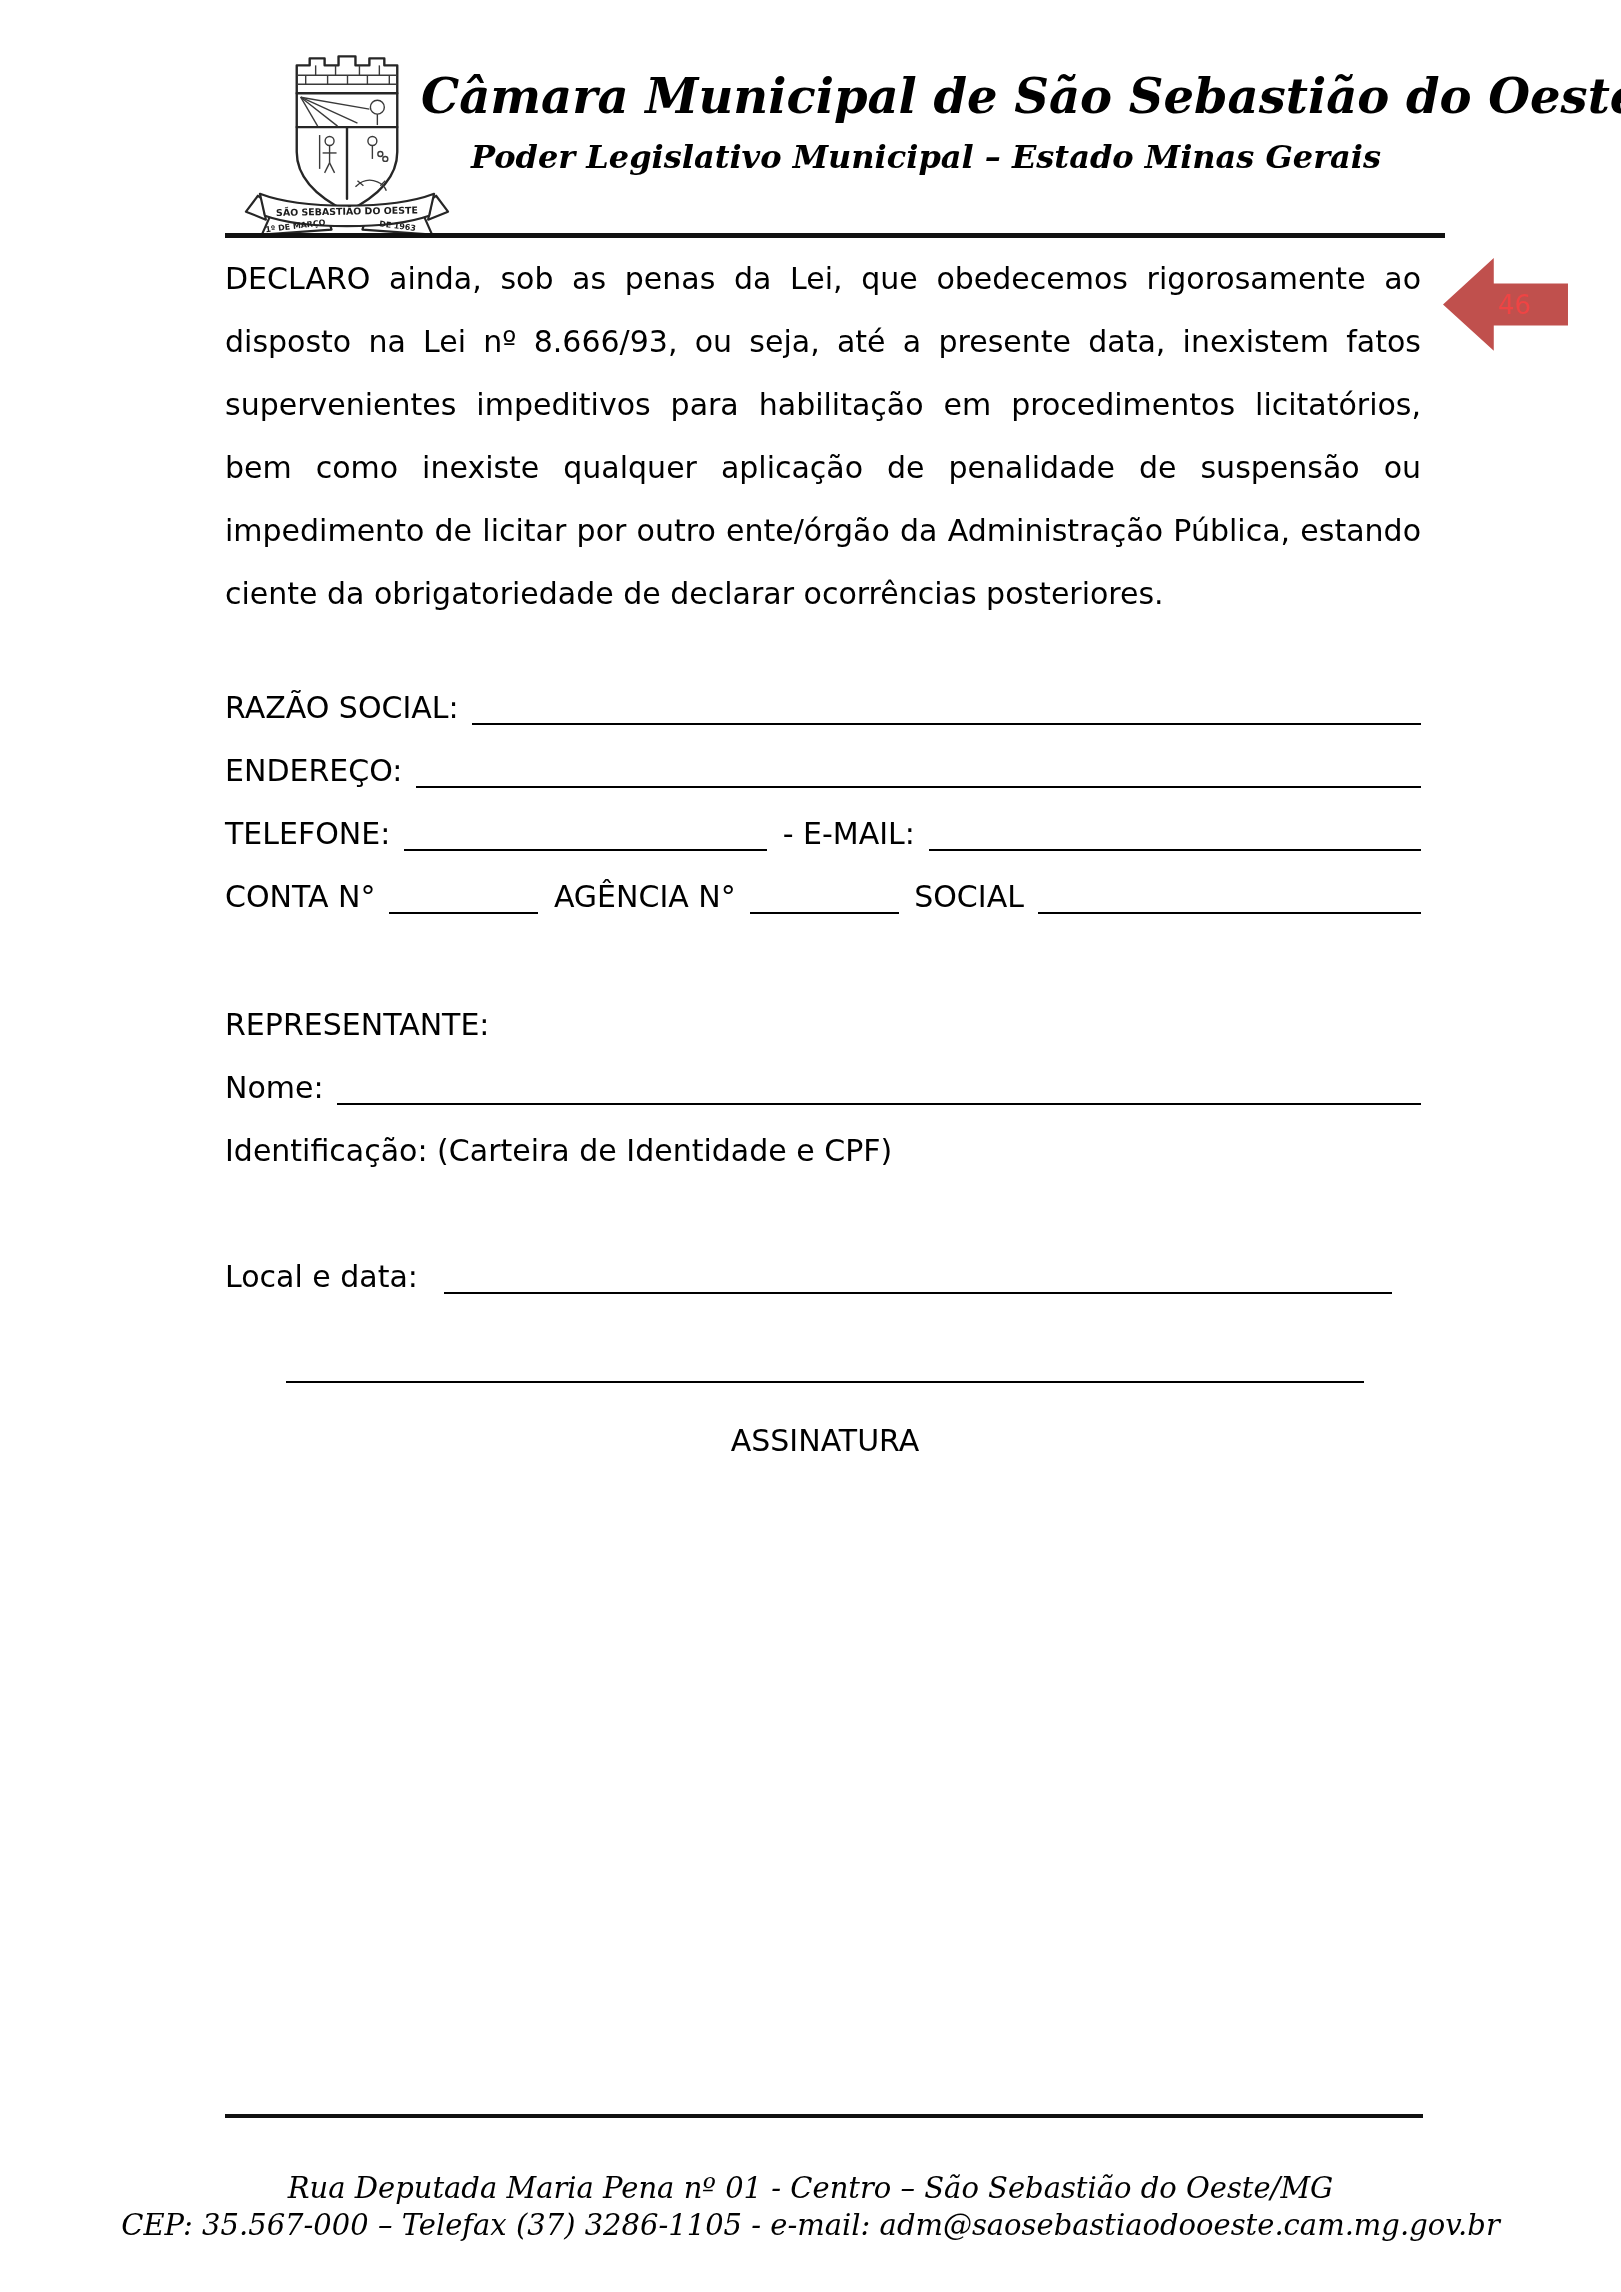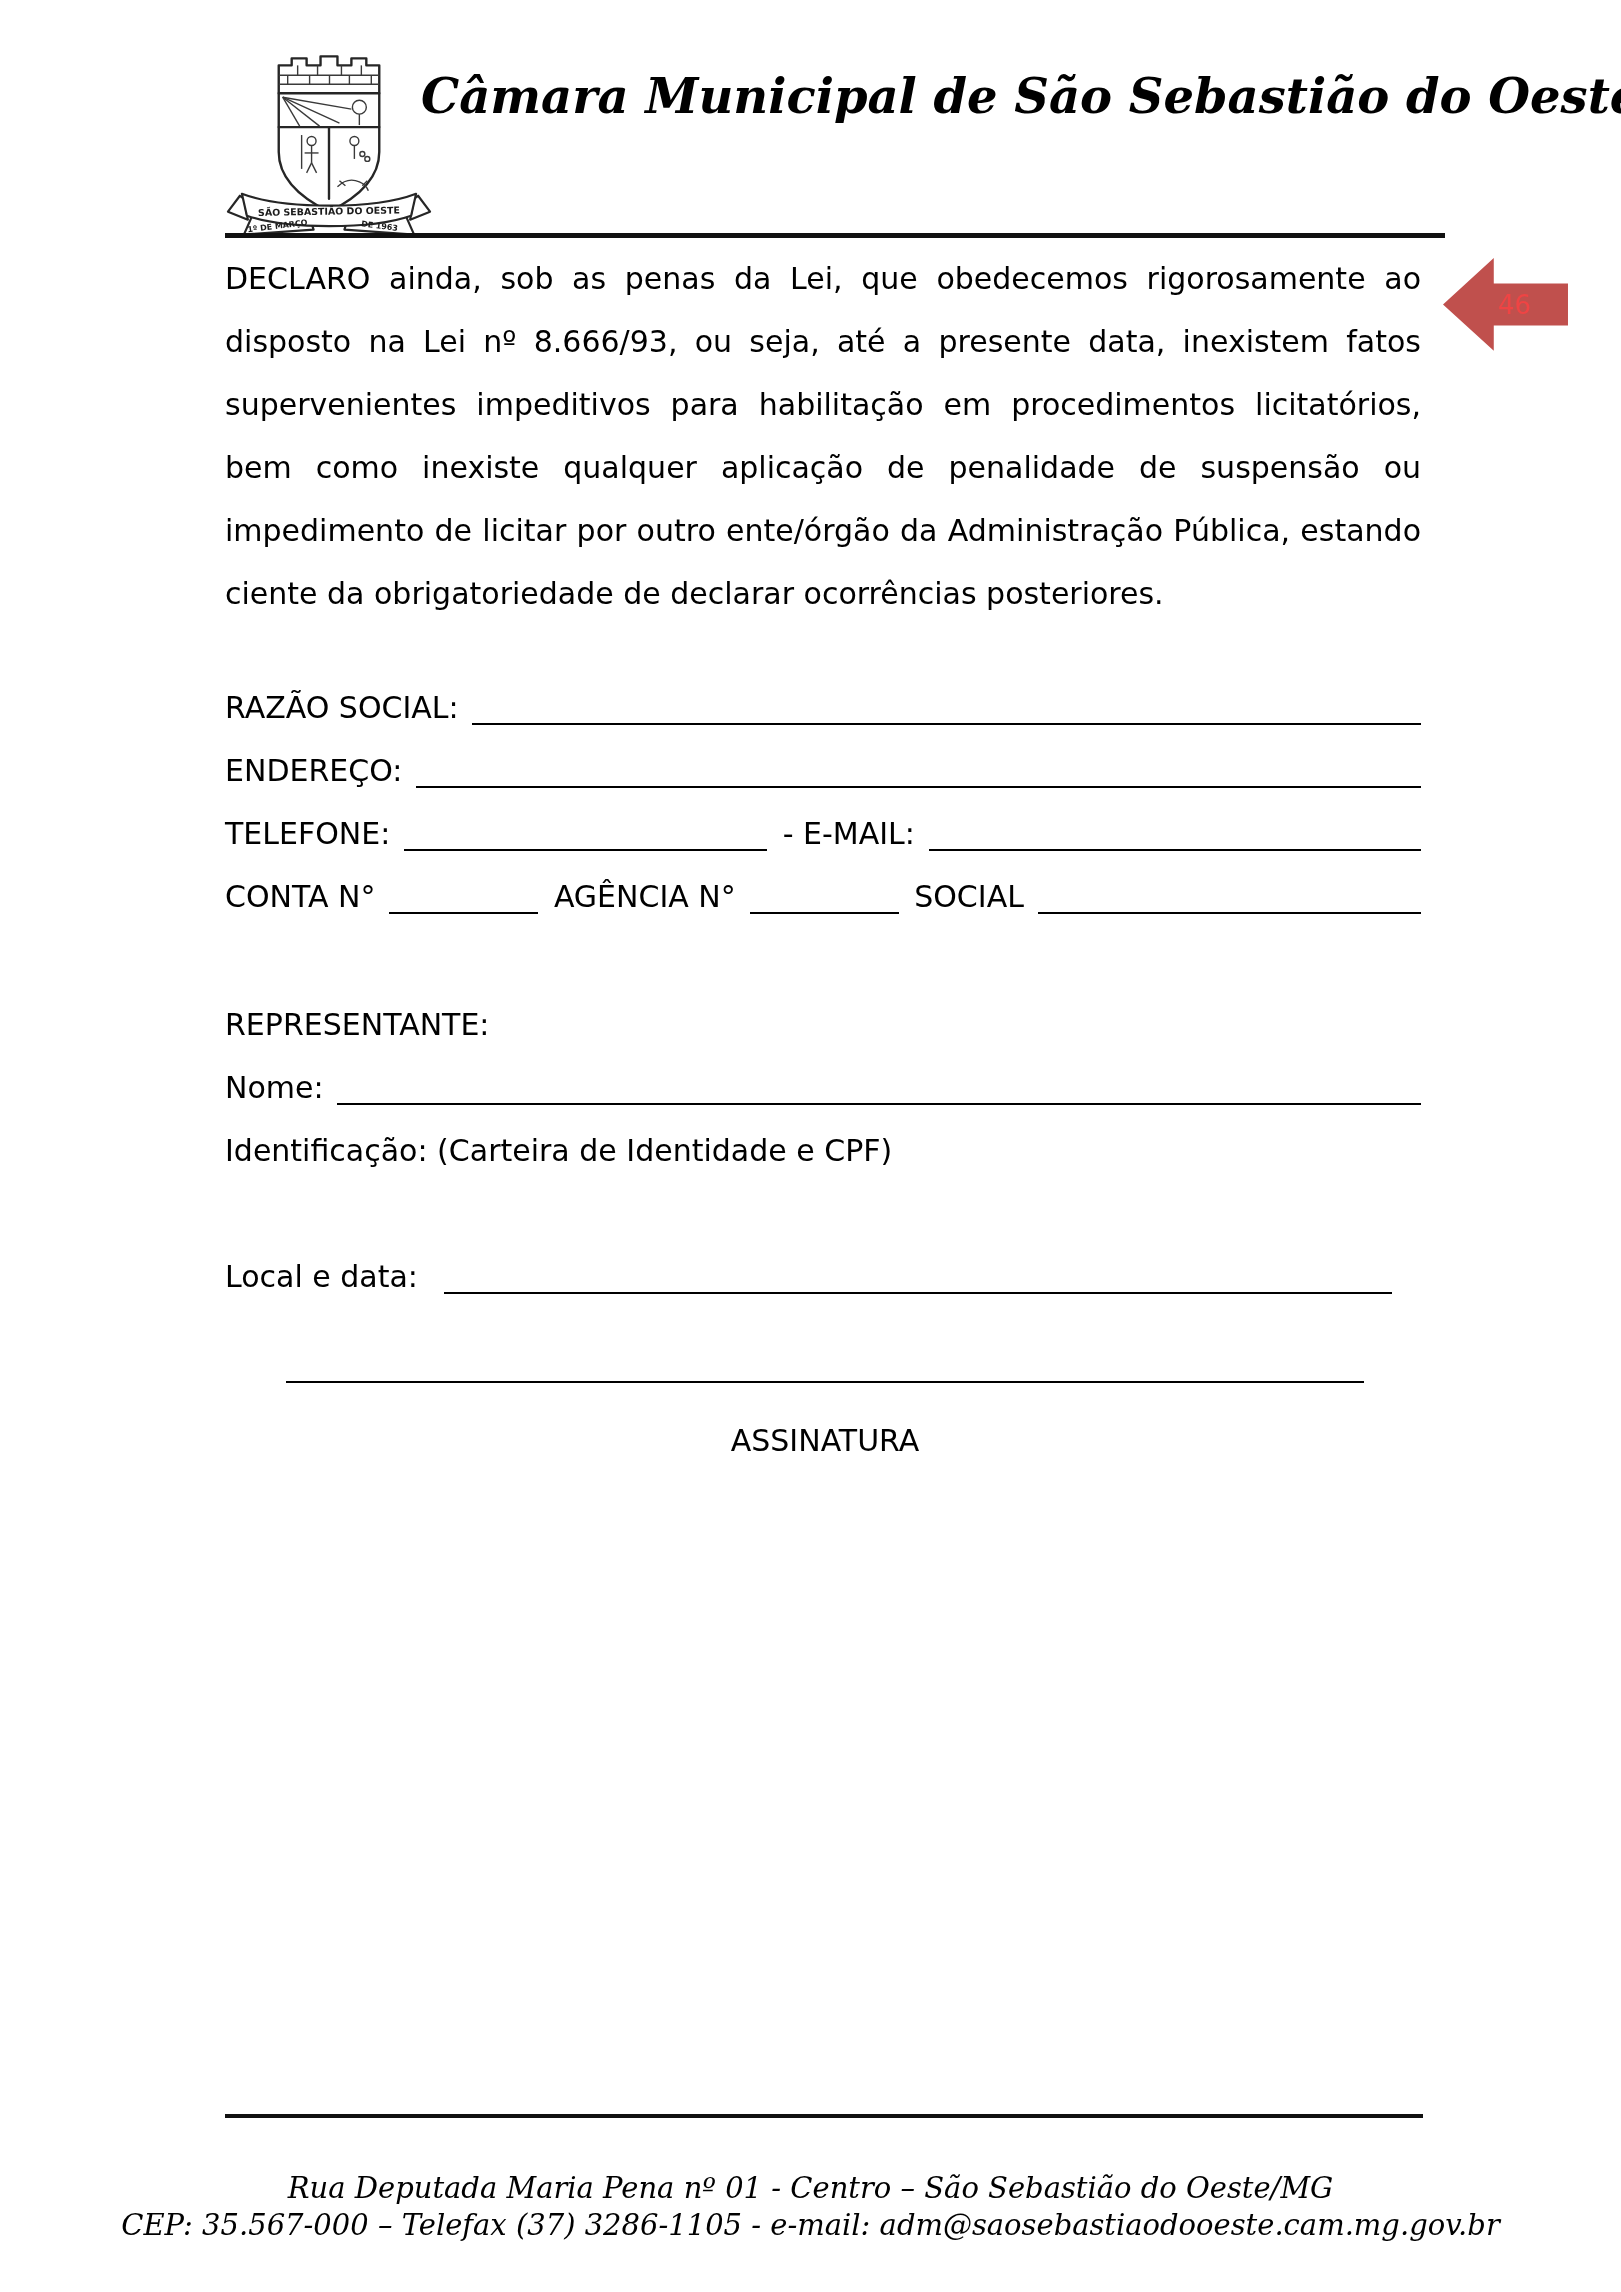--- a/index.html
+++ b/index.html
@@ -1,21 +1,21 @@
 <!DOCTYPE html>
 <html style="--arrow-color: #c0504d;"><head>
 <meta charset="utf-8">
 <style>
   html,body{margin:0;padding:0;background:#e8e8e8;}
   .page{
     position:relative;width:1621px;height:2293px;background:#ffffff;
     font-family:"DejaVu Sans","Liberation Sans",sans-serif;color:#000;overflow:hidden;
   }
   
-  .crest{position:absolute;left:222px;top:49px;width:214px;height:190px;text-align:center;}
+  .crest{position:absolute;left:240px;top:49px;width:214px;height:190px;text-align:center;}
   .titles{position:absolute;left:421px;top:61px;width:1010px;text-align:center;
     font-family:"DejaVu Serif","Liberation Serif",serif;font-style:italic;font-weight:bold;}
   .title{font-size:48px;line-height:71px;white-space:nowrap;}
   .subtitle{font-size:32px;line-height:43px;margin-top:3.9px;white-space:nowrap;}
   .header-rule{position:absolute;left:225px;top:233px;width:1220px;height:4.9px;background:#111;}
   
   .page-arrow{position:absolute;left:1443px;top:258px;width:125px;height:93px;}
   .page-arrow svg{position:absolute;inset:0;}
   .page-arrow polygon{fill:var(--arrow-color,#c0504d);}
   .page-arrow .num{
@@ -102,20 +102,21 @@
       <path class="ribbon" d="M185 168 L193 186 L123 181 L127 168 Z"></path>
       <path class="ribbon" d="M20 145 C62 161 153 161 195 145 L190 167 C150 181 65 181 25 167 Z"></path>
       <text x="107.5" y="166" text-anchor="middle" font-size="9.5" transform="rotate(-1 107 166)">SÃO SEBASTIÃO DO OESTE</text>
       <text x="56" y="180" text-anchor="middle" font-size="8" transform="rotate(-7 56 180)">1º DE MARÇO</text>
       <text x="158" y="180" text-anchor="middle" font-size="8" transform="rotate(7 158 180)">DE 1963</text>
     </svg>
   </div>
 
   <div class="titles">
     <div class="title">Câmara Municipal de São Sebastião do Oeste</div>
+    <div class="subtitle">Poder Legislativo Municipal – Estado Minas Gerais</div>
   </div>
   <div class="header-rule"></div>
 
   <div class="page-arrow">
     <svg viewBox="0 0 128 95">
       <polygon points="128,26 52,26 52,0 0,47.5 52,95 52,69 128,69"></polygon>
     </svg>
     <span class="num">46</span>
   </div>
 

